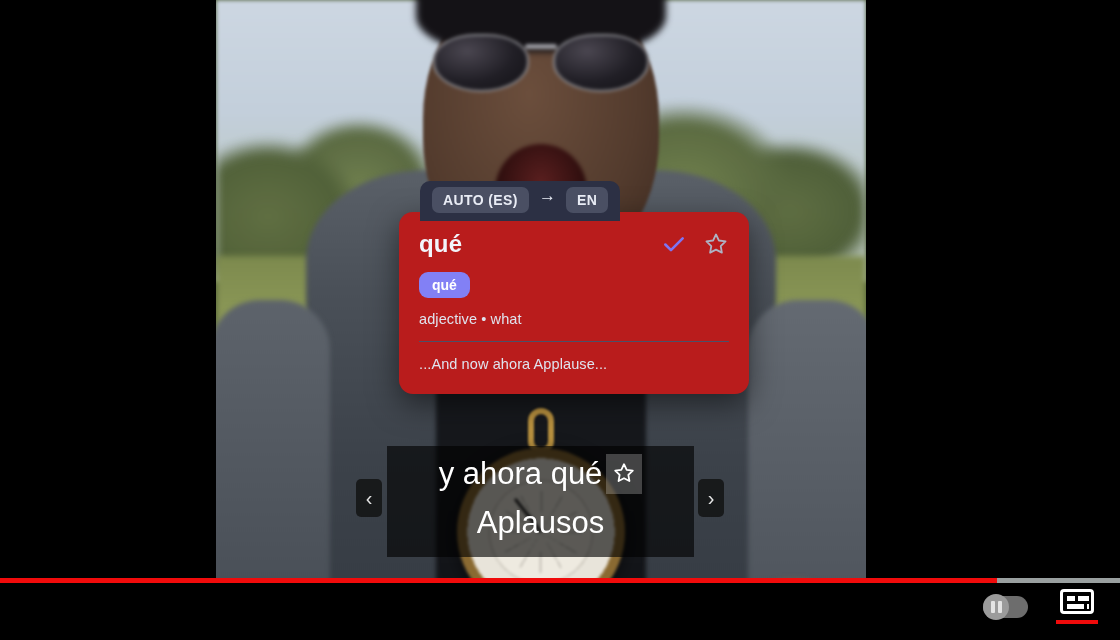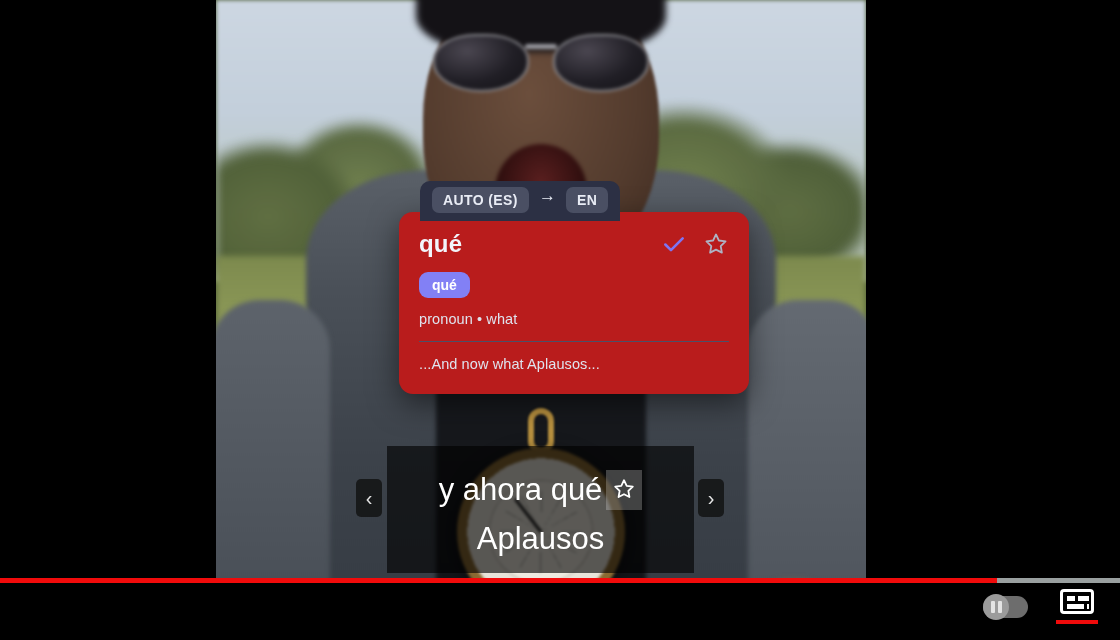--- a/index.html
+++ b/index.html
@@ -258,21 +258,21 @@
   .card-context {
     font-size:14.5px; color:#dfe3ee; letter-spacing:.1px;
   }
 
   
   .subtitle-box {
     position:absolute;
     left:387px; top:446px;
     width:307px;
     background:rgba(0,0,0,.62);
-    padding:24px 14px 16px 14px;
+    padding:8px 14px 16px 14px;
     text-align:center;
     z-index:20;
   }
   .sub-line1 {
     font-size:31px; color:#fff; font-weight:400;
     line-height:1.15;
     display:flex; align-items:center; justify-content:center; gap:2px;
     white-space:nowrap;
   }
   .sub-star {
@@ -444,25 +444,25 @@
             <path d="M12 3.2l2.7 5.6 6.1.85-4.45 4.3 1.07 6.05L12 17.2l-5.42 2.8 1.07-6.05L3.2 9.65l6.1-.85z"></path>
           </svg>
         </span>
       </div>
     </div>
 
     <div class="chip-row">
       <span class="word-chip">qué</span>
     </div>
 
-    <div class="def-row">pronoun • what</div>
+    <div class="def-row">adjective • what</div>
 
     <div class="card-sep"></div>
 
-    <div class="card-context">...And now what Aplausos...</div>
+    <div class="card-context">...And now ahora Applause...</div>
   </div>
 
   <div class="nav-arrow nav-prev">
     <span style="font-size:20px;line-height:1;">‹</span>
   </div>
   <div class="nav-arrow nav-next">
     <span style="font-size:20px;line-height:1;">›</span>
   </div>
 
   <div class="progress-track">

